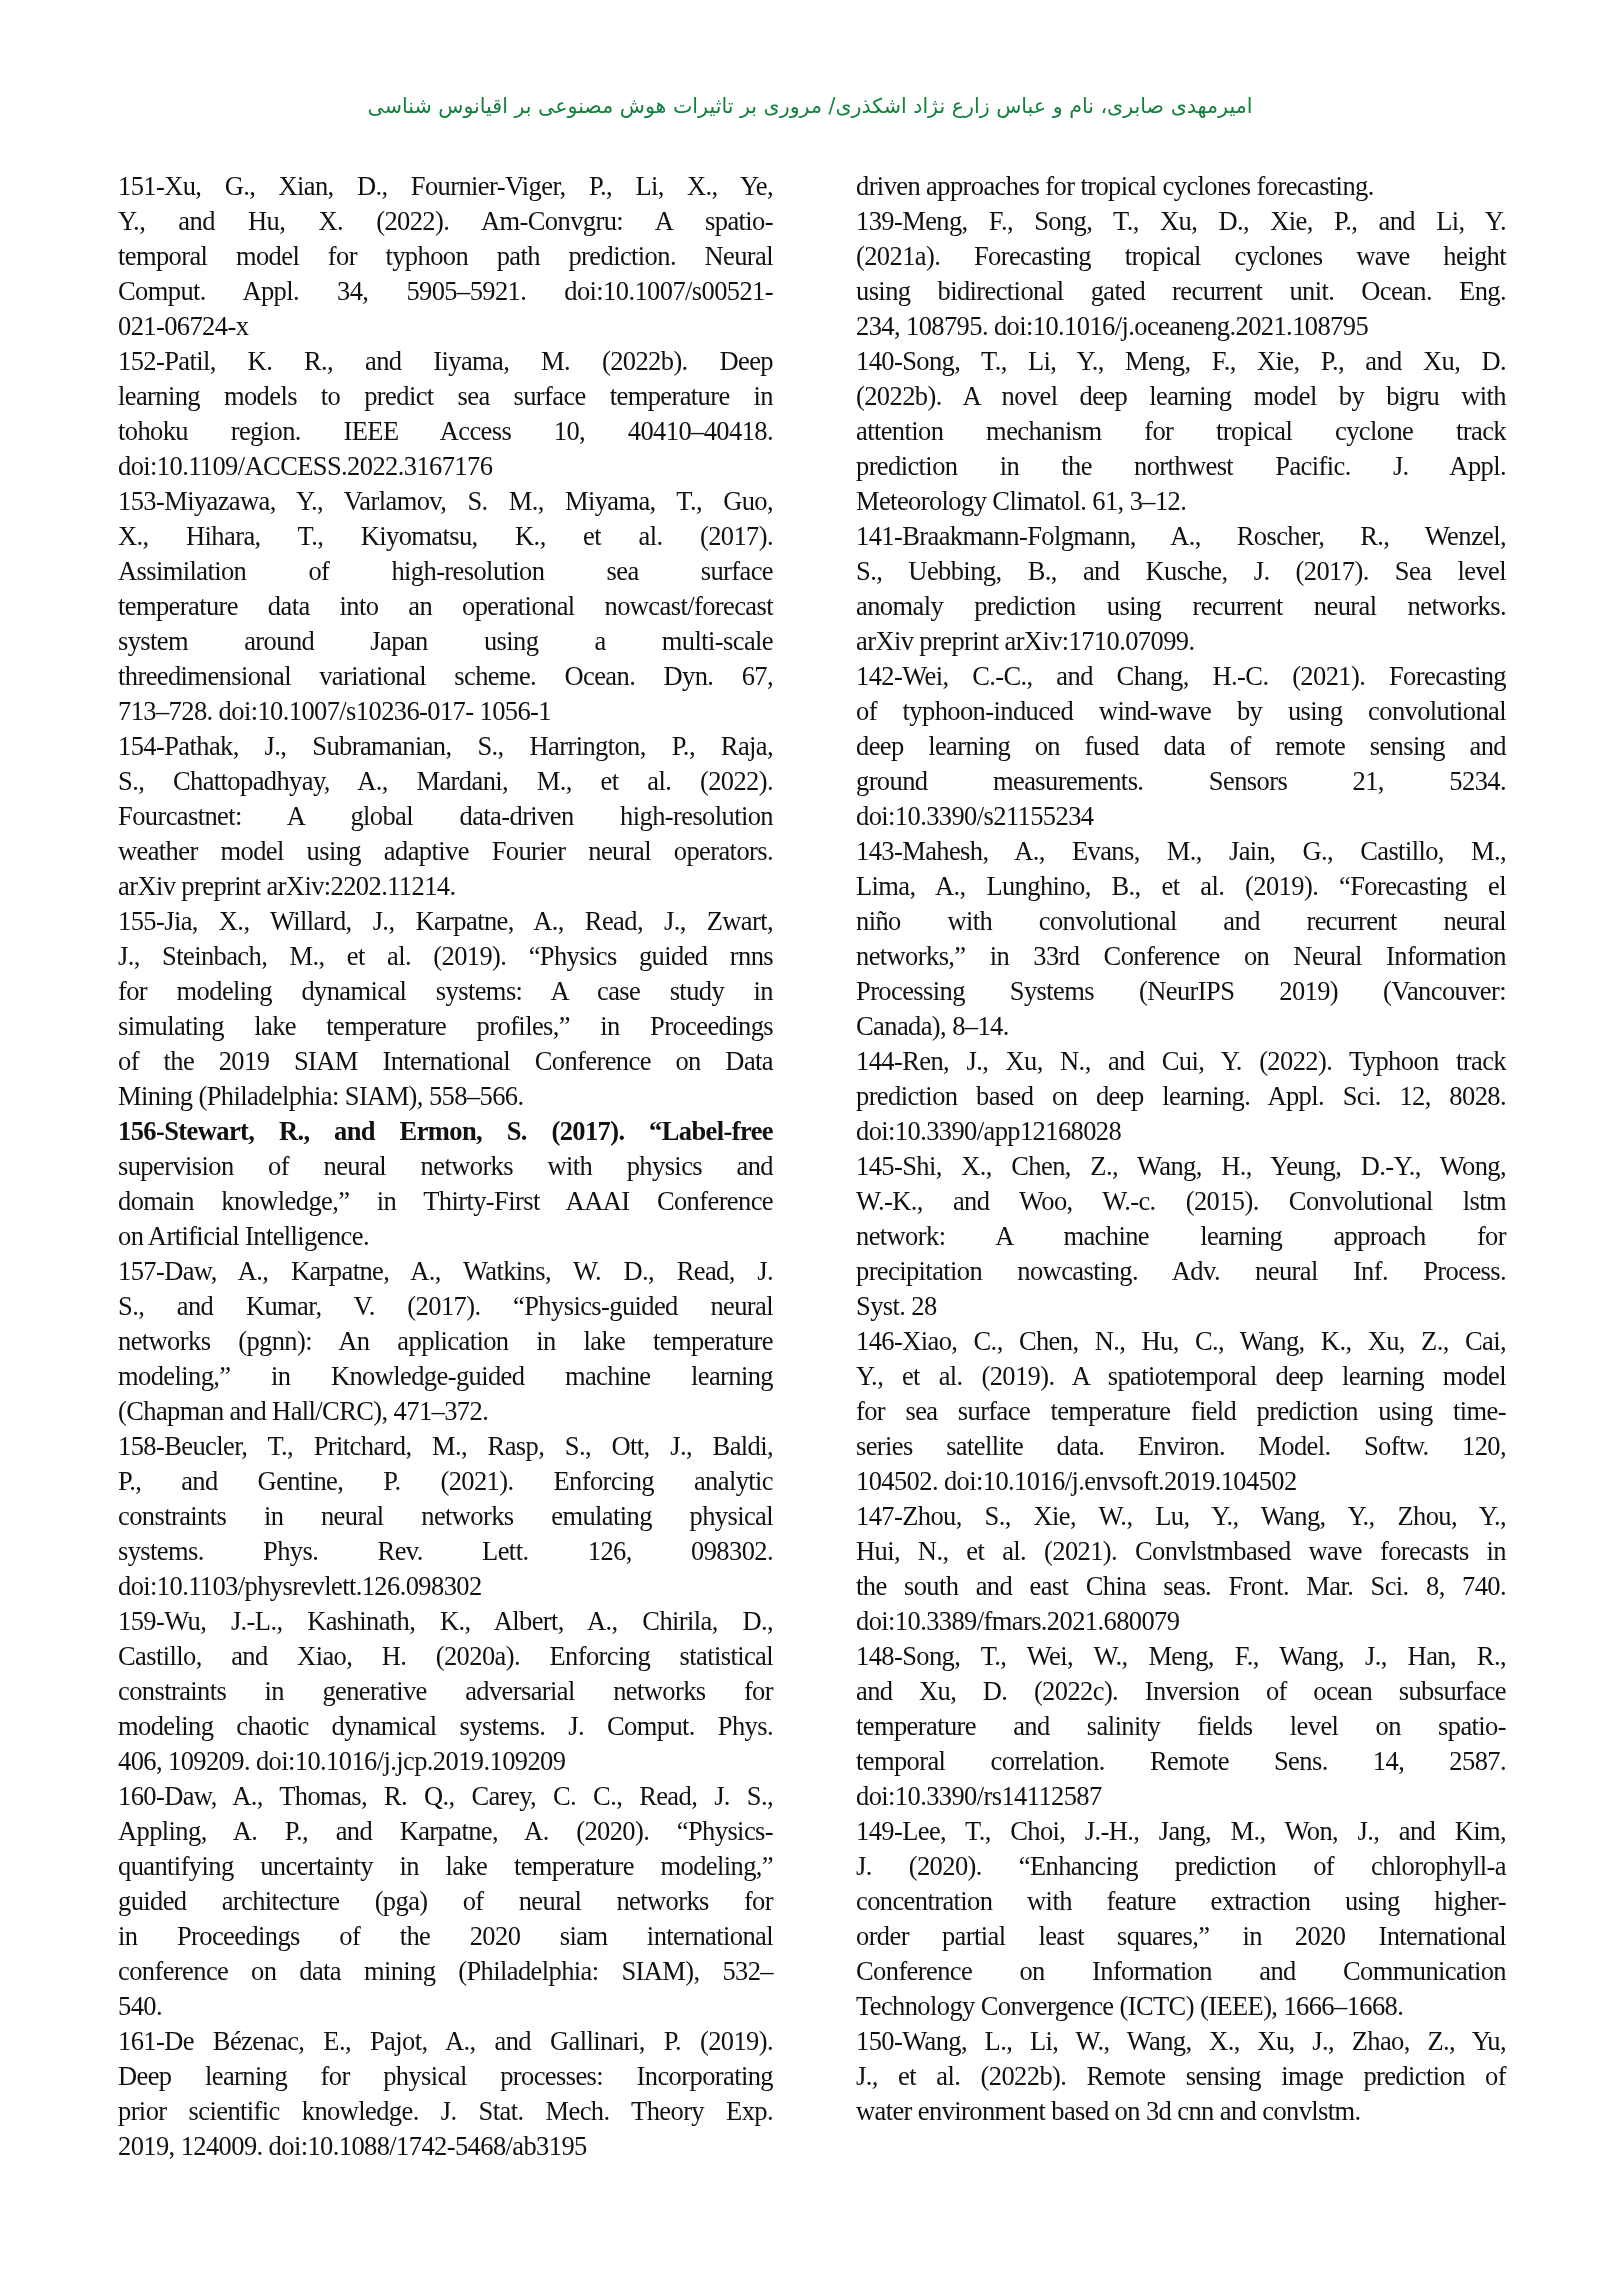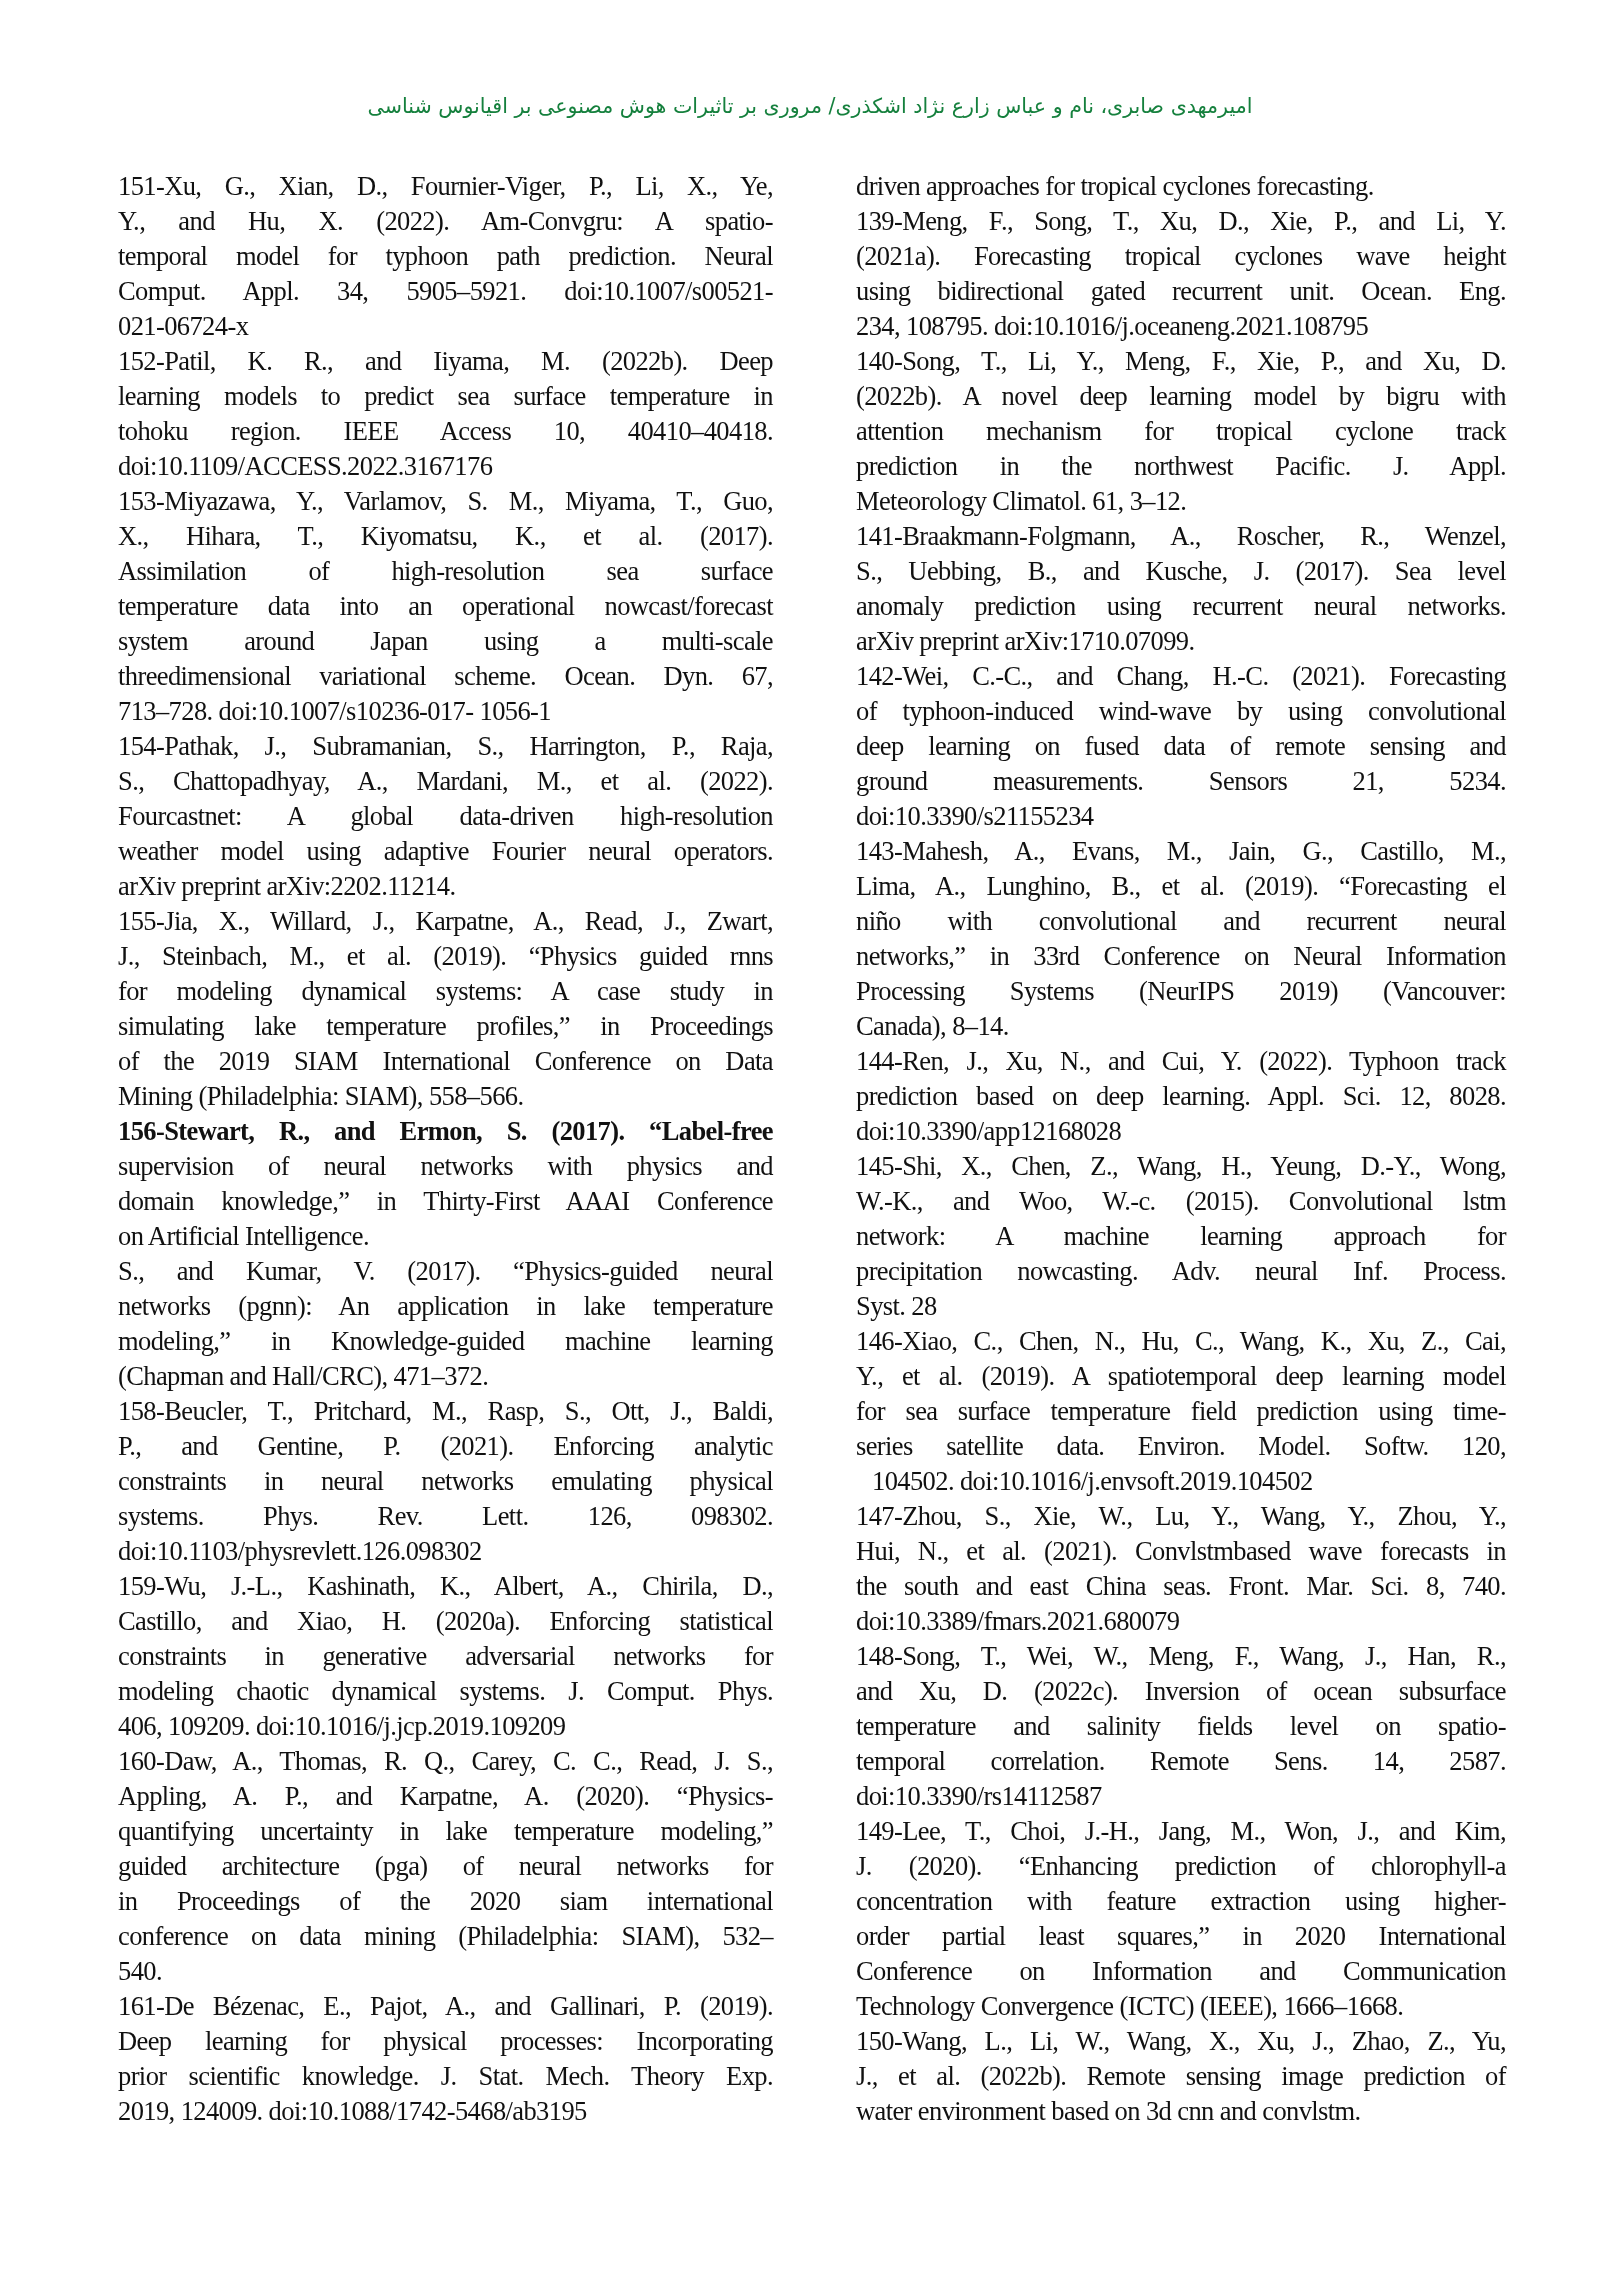--- a/index.html
+++ b/index.html
@@ -60,20 +60,21 @@
       <span class="line" style="display: block; width: 655px;">of the 2019 SIAM International Conference on Data</span>
       <span class="line last" style="display: block; width: 655px;">Mining (Philadelphia: SIAM), 558–566.</span>
     </div>
     <div class="ref">
       <span class="line" style="display: block; width: 655px; font-weight: bold;">156-Stewart, R., and Ermon, S. (2017). “Label-free</span>
       <span class="line" style="display: block; width: 655px;">supervision of neural networks with physics and</span>
       <span class="line" style="display: block; width: 655px;">domain knowledge,” in Thirty-First AAAI Conference</span>
       <span class="line last" style="display: block; width: 655px;">on Artificial Intelligence.</span>
     </div>
     <div class="ref">
+      <span class="line" style="display: block; width: 655px;">157-Daw, A., Karpatne, A., Watkins, W. D., Read, J.</span>
       <span class="line" style="display: block; width: 655px;">S., and Kumar, V. (2017). “Physics-guided neural</span>
       <span class="line" style="display: block; width: 655px;">networks (pgnn): An application in lake temperature</span>
       <span class="line" style="display: block; width: 655px;">modeling,” in Knowledge-guided machine learning</span>
       <span class="line last" style="display: block; width: 655px;">(Chapman and Hall/CRC), 471–372.</span>
     </div>
     <div class="ref">
       <span class="line" style="display: block; width: 655px;">158-Beucler, T., Pritchard, M., Rasp, S., Ott, J., Baldi,</span>
       <span class="line" style="display: block; width: 655px;">P., and Gentine, P. (2021). Enforcing analytic</span>
       <span class="line" style="display: block; width: 655px;">constraints in neural networks emulating physical</span>
       <span class="line" style="display: block; width: 655px;">systems. Phys. Rev. Lett. 126, 098302.</span>
@@ -150,21 +151,21 @@
       <span class="line" style="display: block; width: 650px;">W.-K., and Woo, W.-c. (2015). Convolutional lstm</span>
       <span class="line" style="display: block; width: 650px;">network: A machine learning approach for</span>
       <span class="line" style="display: block; width: 650px;">precipitation nowcasting. Adv. neural Inf. Process.</span>
       <span class="line last" style="display: block; width: 650px;">Syst. 28</span>
     </div>
     <div class="ref">
       <span class="line" style="display: block; width: 650px;">146-Xiao, C., Chen, N., Hu, C., Wang, K., Xu, Z., Cai,</span>
       <span class="line" style="display: block; width: 650px;">Y., et al. (2019). A spatiotemporal deep learning model</span>
       <span class="line" style="display: block; width: 650px;">for sea surface temperature field prediction using time-</span>
       <span class="line" style="display: block; width: 650px;">series satellite data. Environ. Model. Softw. 120,</span>
-      <span class="line last" style="display: block; width: 650px; margin-left: 16px;">104502. doi:10.1016/j.envsoft.2019.104502</span>
+      <span class="line last" style="display: block; width: 650px;">104502. doi:10.1016/j.envsoft.2019.104502</span>
     </div>
     <div class="ref">
       <span class="line" style="display: block; width: 650px;">147-Zhou, S., Xie, W., Lu, Y., Wang, Y., Zhou, Y.,</span>
       <span class="line" style="display: block; width: 650px;">Hui, N., et al. (2021). Convlstmbased wave forecasts in</span>
       <span class="line" style="display: block; width: 650px;">the south and east China seas. Front. Mar. Sci. 8, 740.</span>
       <span class="line last" style="display: block; width: 650px;">doi:10.3389/fmars.2021.680079</span>
     </div>
     <div class="ref">
       <span class="line" style="display: block; width: 650px;">148-Song, T., Wei, W., Meng, F., Wang, J., Han, R.,</span>
       <span class="line" style="display: block; width: 650px;">and Xu, D. (2022c). Inversion of ocean subsurface</span>

